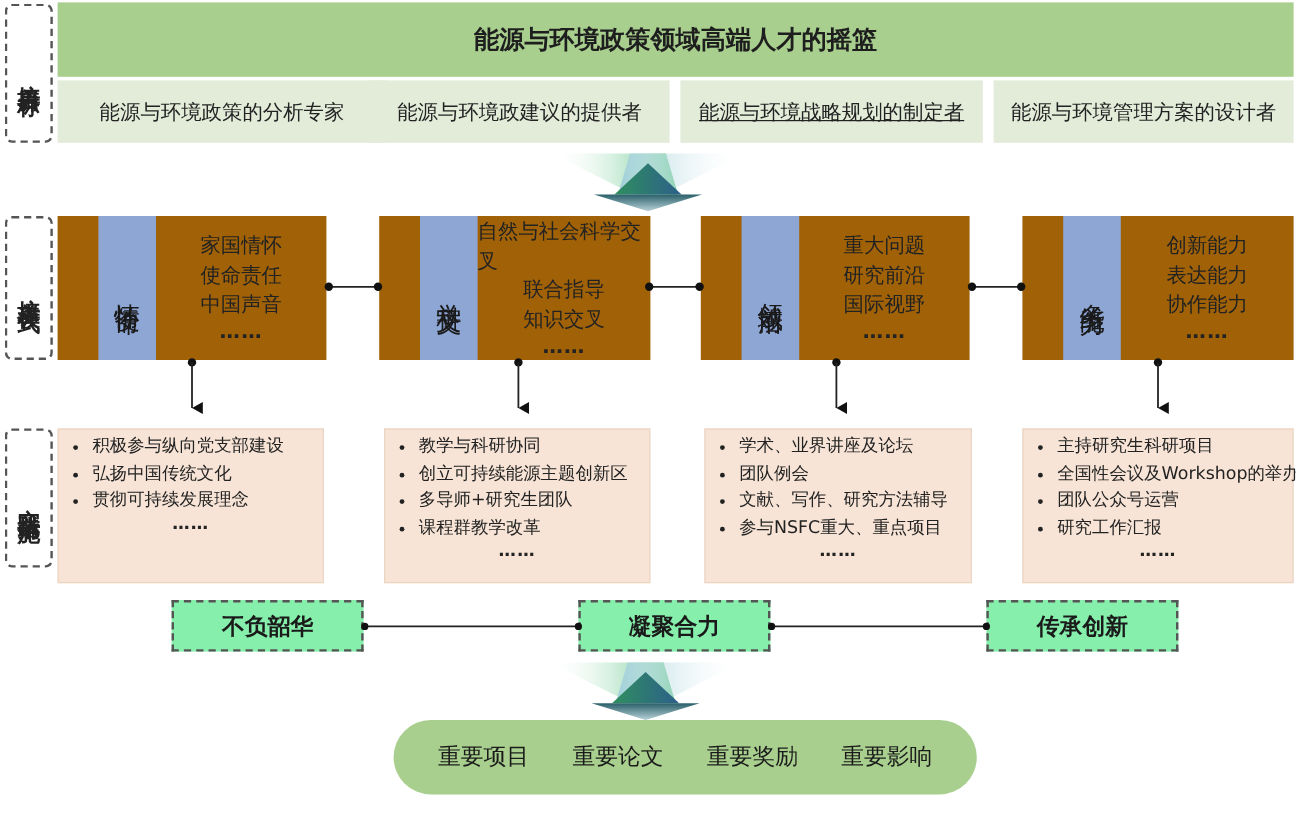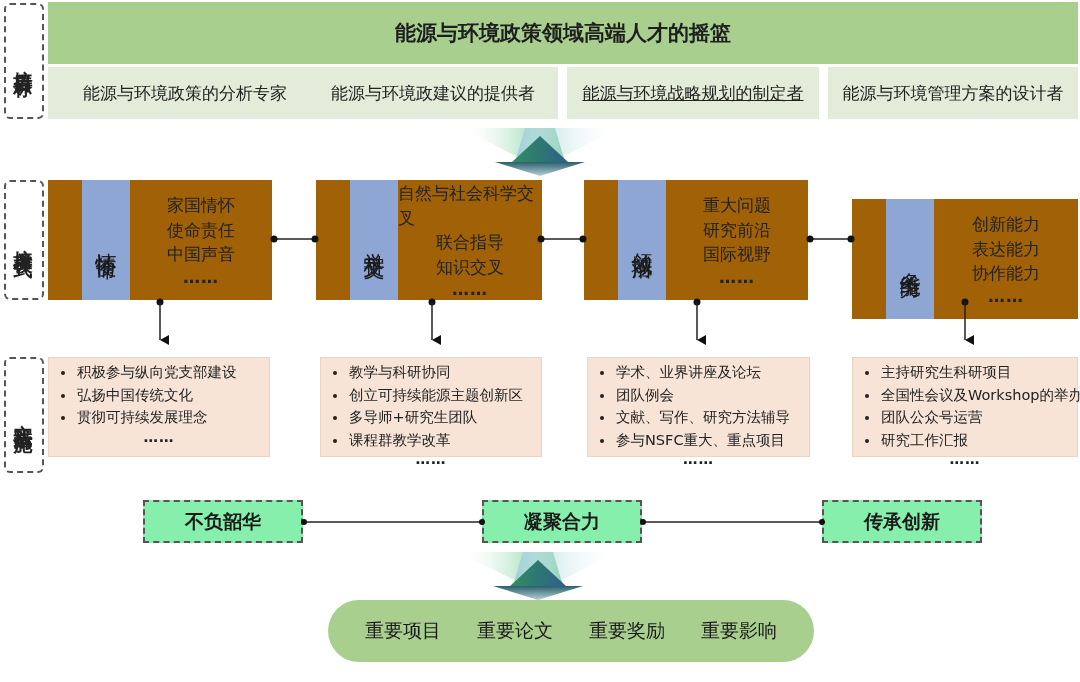--- a/index.html
+++ b/index.html
@@ -49,21 +49,21 @@
     font-size: 21px; color: #1a1a1a; letter-spacing: 2px;
   }
   .mode-items {
     flex: 1; display: flex; flex-direction: column; align-items: center; justify-content: center;
     font-size: 17px; line-height: 24.5px; color: #222;
   }
   .mode-items .dots { letter-spacing: 1px; font-weight: bold; line-height: 20px; }
 
   
   .prac-box {
-    position: absolute; top: 357px; height: 100px;
+    position: absolute; top: 357px; height: 129px;
     background: #f7e4d6; border: 1px solid #ead4c2;
     padding: 3px 0 0 8px;
     font-size: 14.5px; color: #222;
   }
   .prac-box ul { list-style: none; }
   .prac-box li { height: 22.5px; line-height: 22.5px; position: relative; padding-left: 20px; white-space: nowrap; }
   .prac-box li::before {
     content: ""; position: absolute; left: 4px; top: 10px; width: 4px; height: 4px; border-radius: 50%; background: #222;
   }
   .prac-box .dots { text-align: center; font-weight: bold; letter-spacing: 1px; height: 18px; line-height: 16px; padding-right: 8px; }
@@ -156,21 +156,21 @@
   <div class="mode-title">
       <span>领域前沿</span>
     </div>
   <div class="mode-items">
     <div>重大问题</div>
     <div>研究前沿</div>
     <div>国际视野</div>
     <div class="dots">……</div>
   </div>
 </div>
-<div class="mode-box" style="left:852px;width:226px;margin-top:19px;">
+<div class="mode-box" style="left:852px;width:226px;">
   <div class="mode-title">
       <span>多维能力</span>
     </div>
   <div class="mode-items">
     <div>创新能力</div>
     <div>表达能力</div>
     <div>协作能力</div>
     <div class="dots">……</div>
   </div>
 </div>

